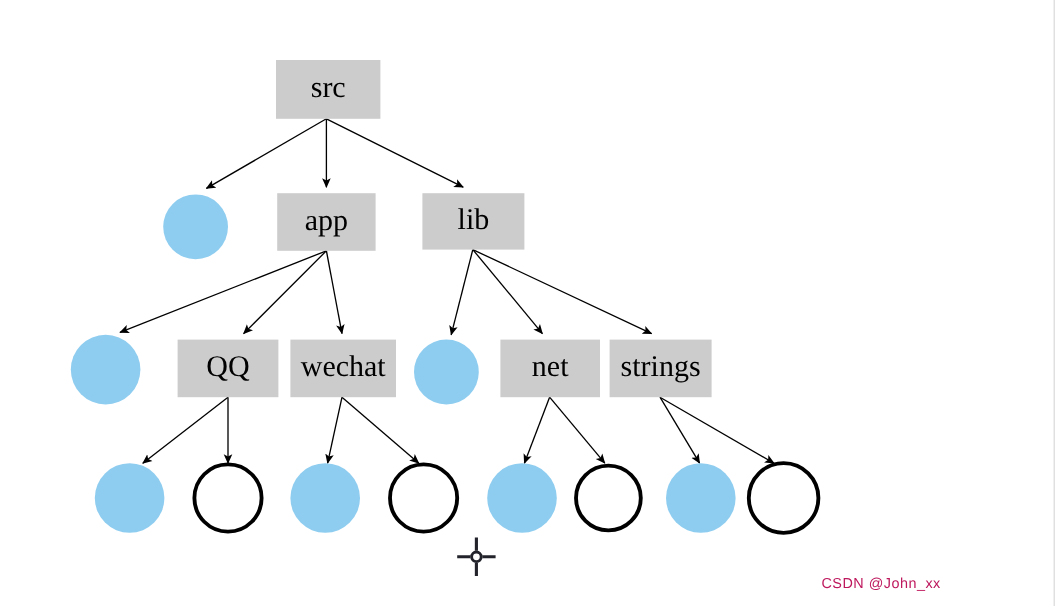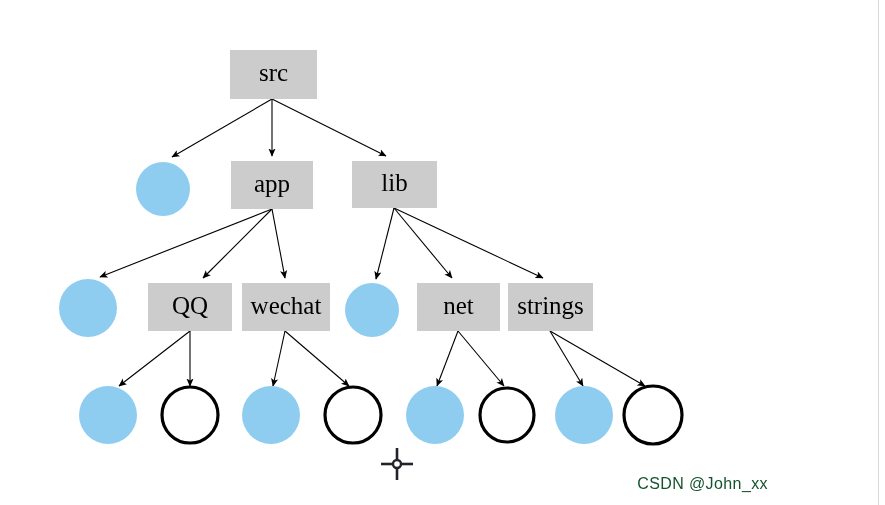--- a/index.html
+++ b/index.html
@@ -56,25 +56,25 @@
   .right-rule {
     position: absolute;
     top: 0;
     left: 878px;
     width: 1px;
     height: 505px;
     background: #d9d9d9;
   }
   .watermark {
     position: absolute;
-    right: 24px;
+    right: 8px;
     bottom: 12px;
     font-family: "Liberation Sans", sans-serif;
-    font-size: 16px;
-    color: #14532d;
+    font-size: 12px;
+    color: #be185d;
     letter-spacing: 0.4px;
     white-space: nowrap;
     user-select: none;
   }
   .cursor-crosshair {
     position: absolute;
     left: 380px;
     top: 447px;
     width: 34px;
     height: 34px;

